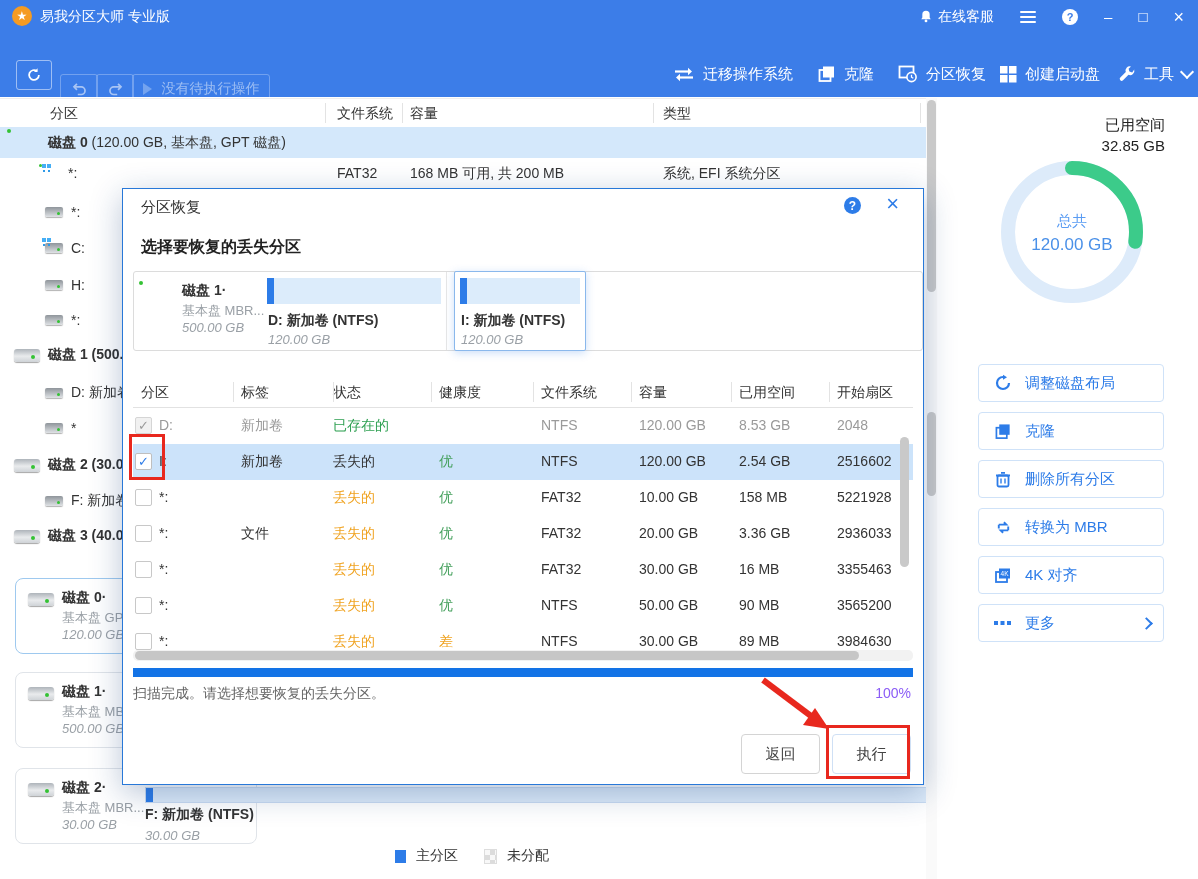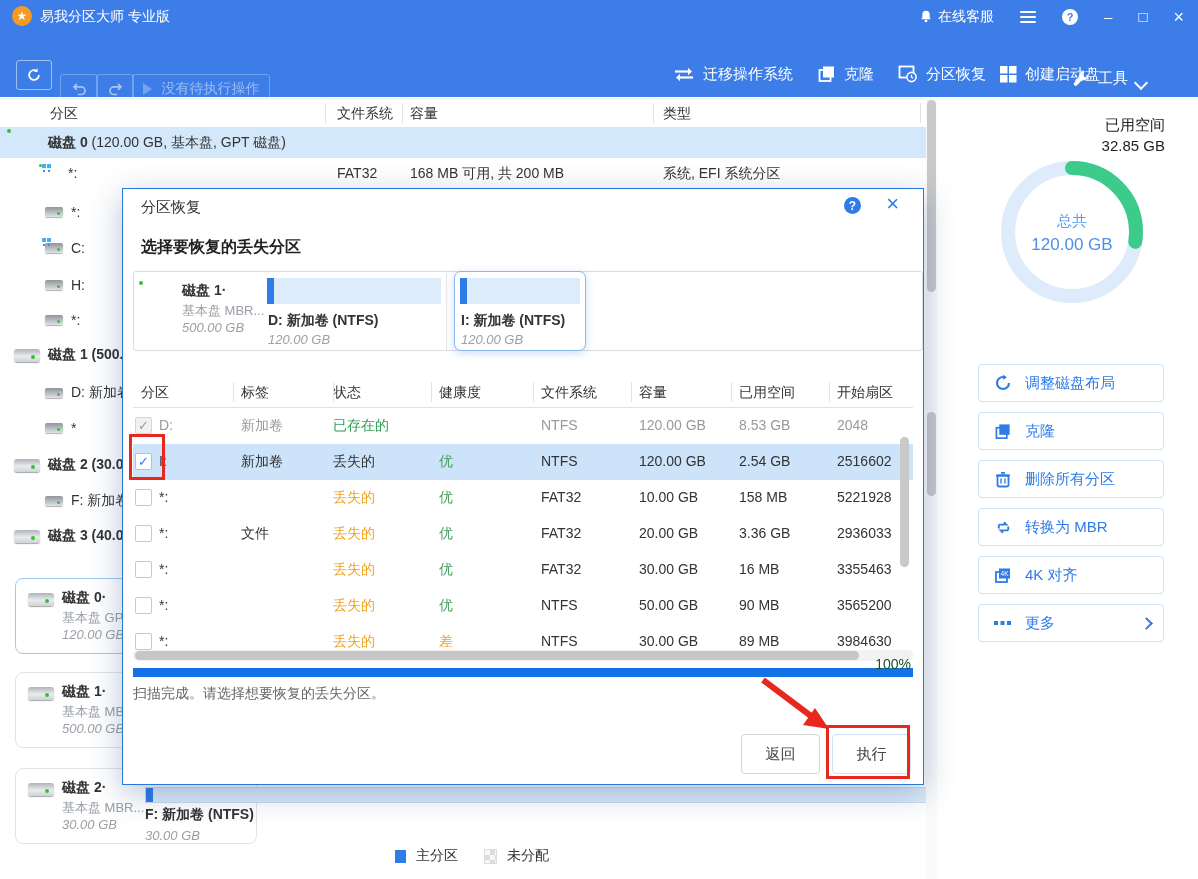--- a/index.html
+++ b/index.html
@@ -83,21 +83,21 @@
             font-size:12px;font-weight:bold;display:flex;align-items:center;justify-content:center;}
   .dlg-close{position:absolute;right:24px;top:4px;color:#2d7ce8;font-size:22px;line-height:1;}
   .dlg-sub{left:18px;top:48px;font-size:16px;font-weight:bold;color:#222;position:absolute;}
   
   .strip{position:absolute;left:10px;top:82px;width:788px;height:78px;border:1px solid #dcdcdc;border-radius:3px;background:#fff;}
   .seg{position:absolute;top:0;height:78px;border-right:1px solid #e6e6e6;}
   .seg .bar{position:absolute;left:5px;top:6px;right:5px;height:26px;background:#dcecfb;}
   .seg .bar i{position:absolute;left:0;top:0;width:7px;height:26px;background:#2d7ce8;}
   .seg .slabel{position:absolute;left:6px;top:40px;font-size:14px;}
   .seg .ssize{position:absolute;left:6px;top:60px;font-size:13px;color:#9aa0a6;font-style:italic;}
-  .seg.selseg{border:1px solid #8ab8ec;box-shadow:0 2px 8px rgba(45,124,232,.25);border-radius:7px;background:#fff;}
+  .seg.selseg{border:1px solid #8ab8ec;box-shadow:0 2px 8px rgba(45,124,232,.25);border-radius:2px;background:#fff;}
   .dstrip-ic{position:absolute;left:14px;top:16px;}
   .dstrip-name{position:absolute;left:48px;top:10px;font-weight:bold;}
   .dstrip-type{position:absolute;left:48px;top:30px;color:#9aa0a6;font-size:13px;}
   .dstrip-size{position:absolute;left:48px;top:48px;color:#9aa0a6;font-size:13px;font-style:italic;}
   
   .dtable{position:absolute;left:10px;top:190px;width:780px;height:276px;overflow:hidden;}
   .thead{position:relative;height:28px;border-bottom:1px solid #e2e2e2;}
   .thead .td{top:5px;color:#333;}
   .thead .colsep{top:3px;height:20px;}
   .trow{position:relative;height:36px;}
@@ -109,21 +109,21 @@
   .h-green{color:#44a05c;} .h-orange{color:#f0a321;}
   .cb{position:absolute;left:2px;top:9px;width:17px;height:17px;border:1px solid #c8c8c8;border-radius:2px;background:#fff;
       display:flex;align-items:center;justify-content:center;font-size:13px;box-sizing:border-box;color:transparent;}
   .cb-gray{background:#f1f1f1;color:#9a9a9a;border-color:#d5d5d5;}
   .cb-blue{color:#2d7ce8;border-color:#bfbfbf;}
   .dt-vscroll{position:absolute;left:777px;top:248px;width:9px;height:130px;background:#c9c9c9;border-radius:5px;}
   .dt-hscroll{position:absolute;left:12px;top:462px;width:724px;height:9px;background:#c6c6c6;border-radius:5px;}
   .dt-htrack{position:absolute;left:10px;top:461px;width:780px;height:11px;background:#f2f2f2;border-radius:5px;}
   .progress{position:absolute;left:10px;top:479px;width:780px;height:9px;background:#1373e6;}
   .scan-text{position:absolute;left:10px;top:496px;color:#666;}
-  .pct{position:absolute;right:12px;top:467px;color:#14532d;}
+  .pct{position:absolute;right:12px;top:496px;color:#8b5cf6;}
   .dbtn{position:absolute;top:545px;width:77px;height:38px;background:#fff;border:1px solid #d4d4d4;border-radius:4px;
         display:flex;align-items:center;justify-content:center;font-size:15px;color:#444;}
   .dbtn.exec{border-color:#cfe0f5;}
   
   .redbox{position:absolute;border:3px solid #e8281e;z-index:30;pointer-events:none;}
   .anno-svg{position:absolute;left:0;top:0;z-index:31;pointer-events:none;}
   .icw{display:inline-flex;align-items:center;justify-content:center;}
 </style>
 </head>
 <body>
@@ -217,21 +217,21 @@
     <span class="icw">
       <svg width="17" height="17" viewBox="0 0 17 17">
           <rect x="0" y="0" width="7.5" height="7.5" fill="#fff"></rect>
           <rect x="9" y="0" width="7.5" height="7.5" fill="#fff"></rect>
           <rect x="0" y="9" width="7.5" height="7.5" fill="#fff"></rect>
           <rect x="9" y="9" width="7.5" height="7.5" fill="#fff"></rect>
         </svg>
     </span>
     <span>创建启动盘</span>
   </div>
-  <div class="abs act" style="left:1072px;align-items:flex-end;">
+  <div class="abs act" style="left:1118px;">
     <span class="icw">
       <svg width="18" height="18" viewBox="0 0 18 18">
           <path d="M16.2 4.6a4.3 4.3 0 0 1-5.7 5.2L5 15.3a1.9 1.9 0 0 1-2.7-2.7l5.5-5.5a4.3 4.3 0 0 1 5.2-5.7L10.6 3.8l.8 2.8 2.8.8z" fill="#fff"></path>
         </svg>
     </span>
     <span>工具</span>
     <span class="chev"></span>
   </div>
 </div>
 

